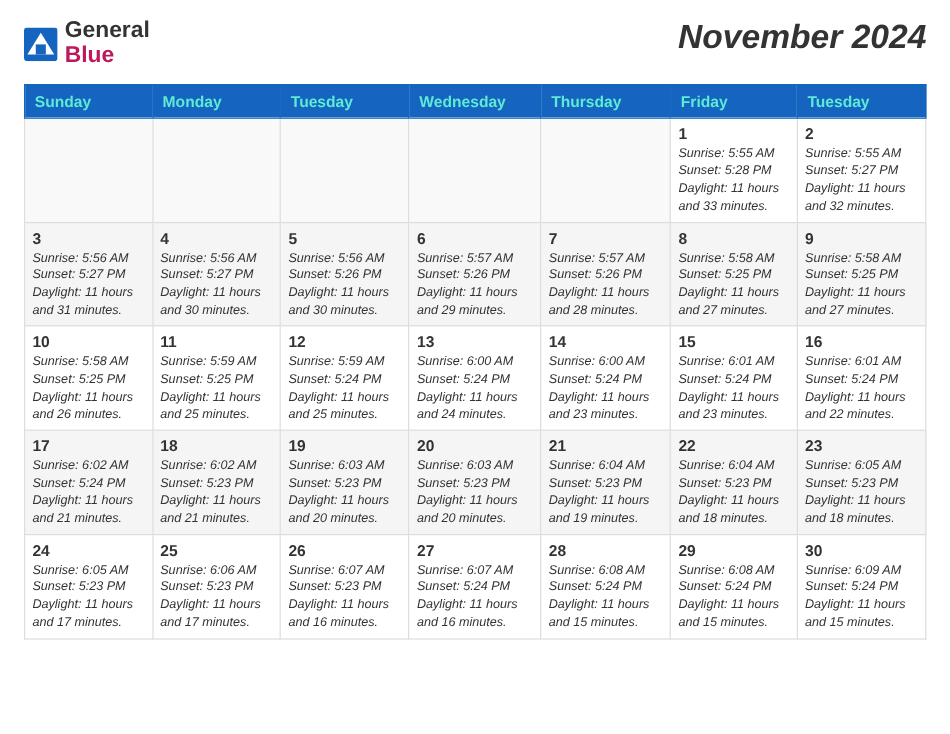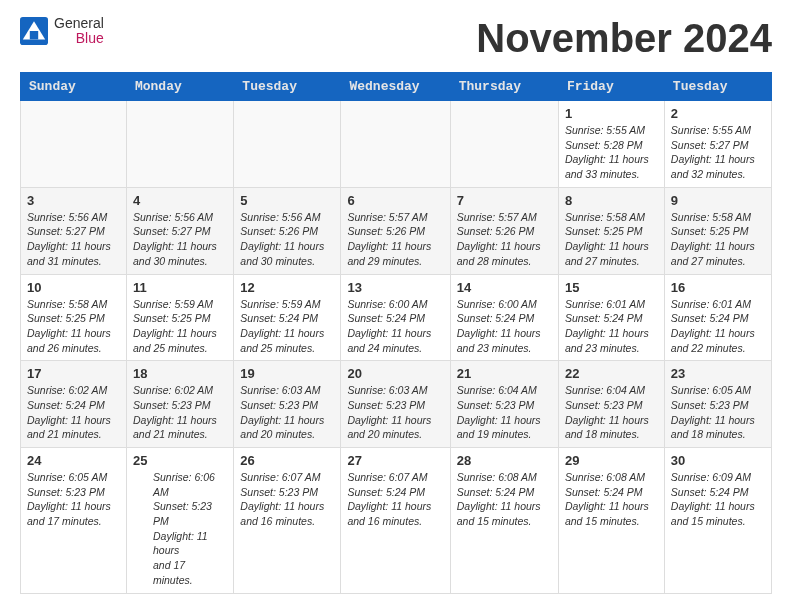--- a/index.html
+++ b/index.html
@@ -18,64 +18,63 @@
       display: flex;
       justify-content: space-between;
       align-items: flex-start;
       margin-bottom: 12px;
     }
     .logo-area {
       display: flex;
       align-items: center;
     }
     .logo-text {
-      font-size: 14px;
-      font-weight: normal;
+      font-size: 19px;
+      font-weight: bold;
       line-height: 1.1;
-      text-align: right;
     }
     .logo-text .general {
       color: #333;
     }
     .logo-text .blue {
       color: #be185d;
     }
     .logo-icon {
       width: 28px;
       height: 28px;
       margin-right: 6px;
     }
     .title-area {
       text-align: right;
     }
     .month-title {
-      font-size: 40px;
+      font-size: 28px;
       font-weight: bold;
       color: #333;
       line-height: 1.1;
+      font-style: italic;
     }
     .location {
       font-size: 14px;
       color: #555;
       margin-top: 2px;
     }
     .calendar {
       width: 100%;
       border-collapse: collapse;
       border: 1px solid #ccc;
     }
     .calendar th {
       background: #1565c0;
-      color: #e5e5e5;
+      color: #5eead4;
       font-size: 13px;
       font-weight: bold;
       padding: 6px 8px;
       text-align: left;
       border: 1px solid #1565c0;
-      font-family: Liberation Mono, monospace;
     }
     .calendar td {
       vertical-align: top;
       padding: 5px 6px;
       font-size: 11px;
       color: #333;
       border: 1px solid #ddd;
       width: 113px;
       min-height: 80px;
       background: #fff;
@@ -311,21 +310,21 @@
         <tr>
           <td>
             <span class="day-num">24</span>
             <div class="day-detail" style="white-space: pre-line;">Sunrise: 6:05 AM
 Sunset: 5:23 PM
 Daylight: 11 hours
 and 17 minutes.</div>
           </td>
           <td>
             <span class="day-num">25</span>
-            <div class="day-detail" style="white-space: pre-line; margin-left: 20px;">Sunrise: 6:06 AM
+            <div class="day-detail" style="white-space: pre-line;">Sunrise: 6:06 AM
 Sunset: 5:23 PM
 Daylight: 11 hours
 and 17 minutes.</div>
           </td>
           <td>
             <span class="day-num">26</span>
             <div class="day-detail" style="white-space: pre-line;">Sunrise: 6:07 AM
 Sunset: 5:23 PM
 Daylight: 11 hours
 and 16 minutes.</div>

